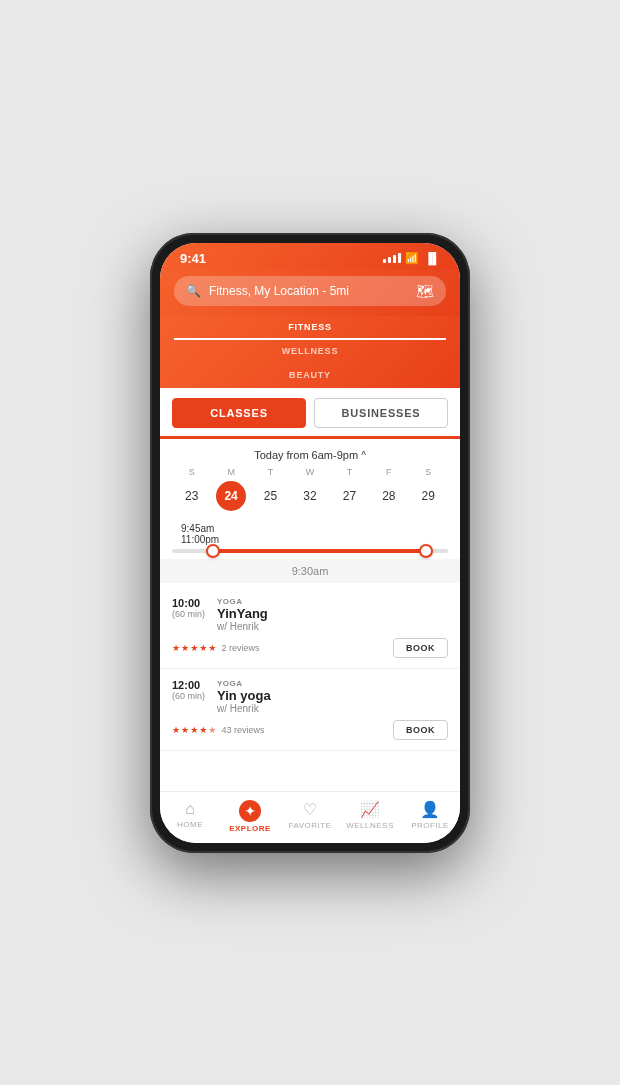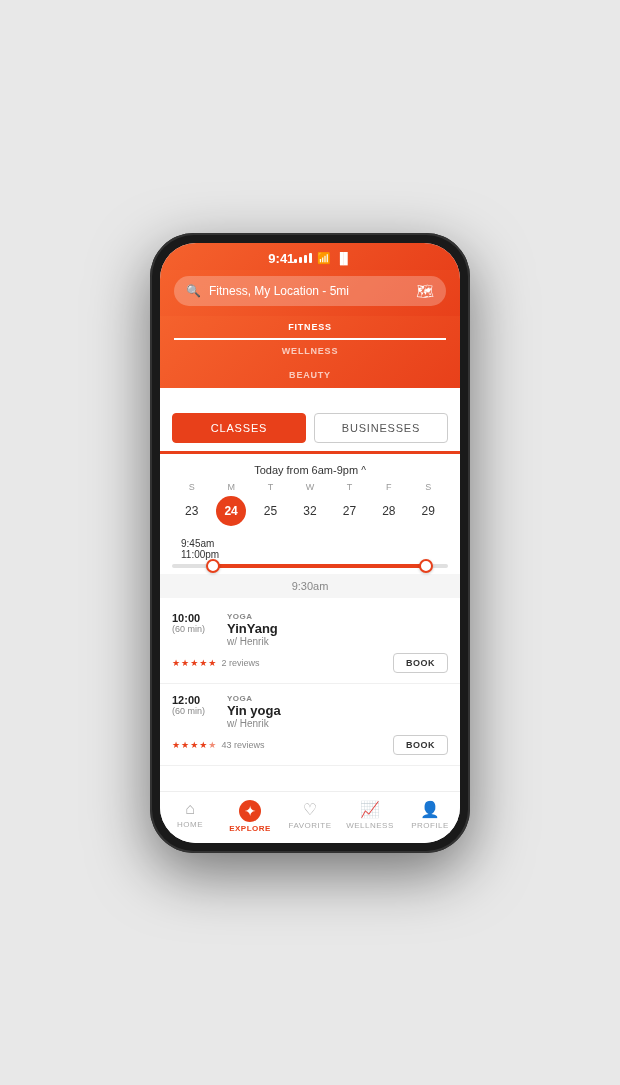--- a/index.html
+++ b/index.html
@@ -26,21 +26,21 @@
       background: #fff;
       border-radius: 36px;
       overflow: hidden;
       display: flex;
       flex-direction: column;
     }
     
     .status-bar {
       background: linear-gradient(135deg, #f5622d 0%, #e8401a 100%);
       display: flex;
-      justify-content: center;
+      justify-content: space-between;
       align-items: center;
       padding: 8px 20px 4px;
       flex-shrink: 0;
     }
     .status-time {
       color: #fff;
       font-size: 13px;
       font-weight: 600;
     }
     .status-icons {
@@ -112,25 +112,24 @@
       display: flex;
       padding: 10px 12px 0;
       gap: 8px;
       flex-shrink: 0;
     }
     .toggle-btn {
       flex: 1;
       padding: 8px;
       text-align: center;
       font-size: 11px;
-      font-weight: 400;
+      font-weight: 700;
       letter-spacing: 0.8px;
       border-radius: 4px;
       border: 1.5px solid #ddd;
-      margin-top: 15px;
     }
     .toggle-btn.active {
       background: #e8401a;
       color: #fff;
       border-color: #e8401a;
     }
     .toggle-btn.inactive {
       background: #fff;
       color: #555;
       border-color: #ccc;
@@ -245,21 +244,20 @@
       color: #888;
       margin: 4px 0;
     }
     
     .class-item {
       padding: 10px 12px;
       border-bottom: 1px solid #f0f0f0;
     }
     .class-top-row {
       display: flex;
-      gap: 10px;
     }
     .class-time {
       min-width: 45px;
     }
     .class-time-main {
       font-size: 11px;
       font-weight: 600;
       color: #222;
     }
     .class-duration {

